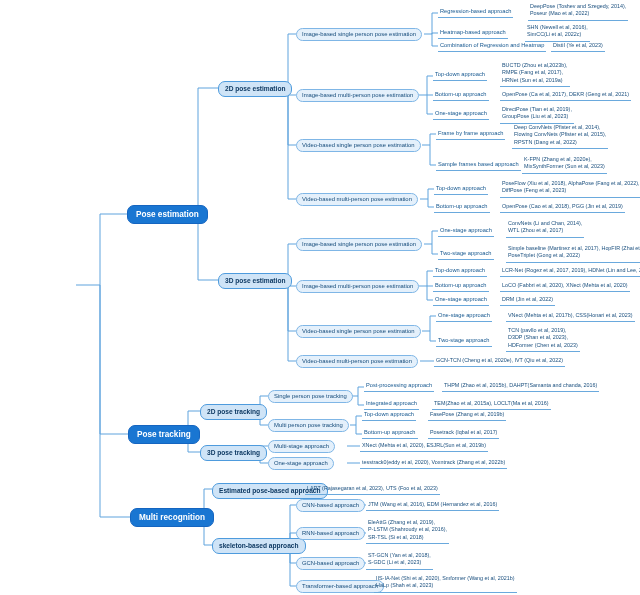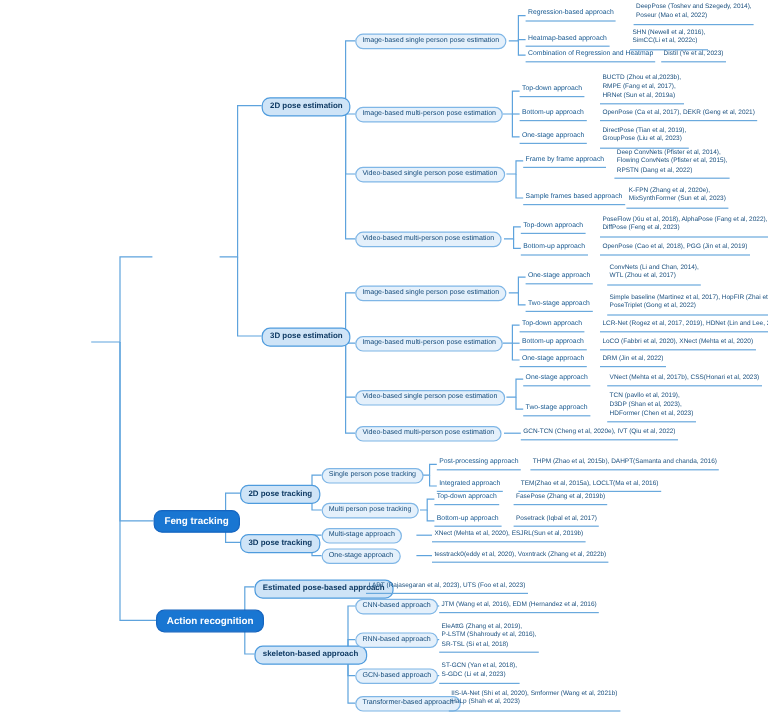--- a/index.html
+++ b/index.html
@@ -155,22 +155,23 @@
       <path d="M290 545 V586 H296"></path>
 
       <path d="M355 505 H366"></path>
       <path d="M354 533 H366"></path>
       <path d="M353 563 H366"></path>
       <path d="M362 586 H374"></path>
     </g>
   </svg>
 
 
-  <div class="node n-l1" style="left:128px;top:425px;">Feng tracking</div>
-  <div class="node n-l1" style="left:130px;top:508px;">Action recognition</div>
+  <div class="node n-l1" style="left:127px;top:205px;">Pose estimation</div>
+  <div class="node n-l1" style="left:128px;top:425px;">Pose tracking</div>
+  <div class="node n-l1" style="left:130px;top:508px;">Multi recognition</div>
 
   <div class="node n-l2" style="left:218px;top:81px;">2D pose estimation</div>
   <div class="node n-l2" style="left:218px;top:273px;">3D pose estimation</div>
 
   <div class="node n-l3" style="left:296px;top:28px;">Image-based single person pose estimation</div>
   <div class="node n-l3" style="left:296px;top:89px;">Image-based multi-person pose estimation</div>
   <div class="node n-l3" style="left:296px;top:139px;">Video-based single person pose estimation</div>
   <div class="node n-l3" style="left:296px;top:193px;">Video-based multi-person pose estimation</div>
 
   <div class="node n-l4" style="left:438px;top:7px;">Regression-based approach</div>

